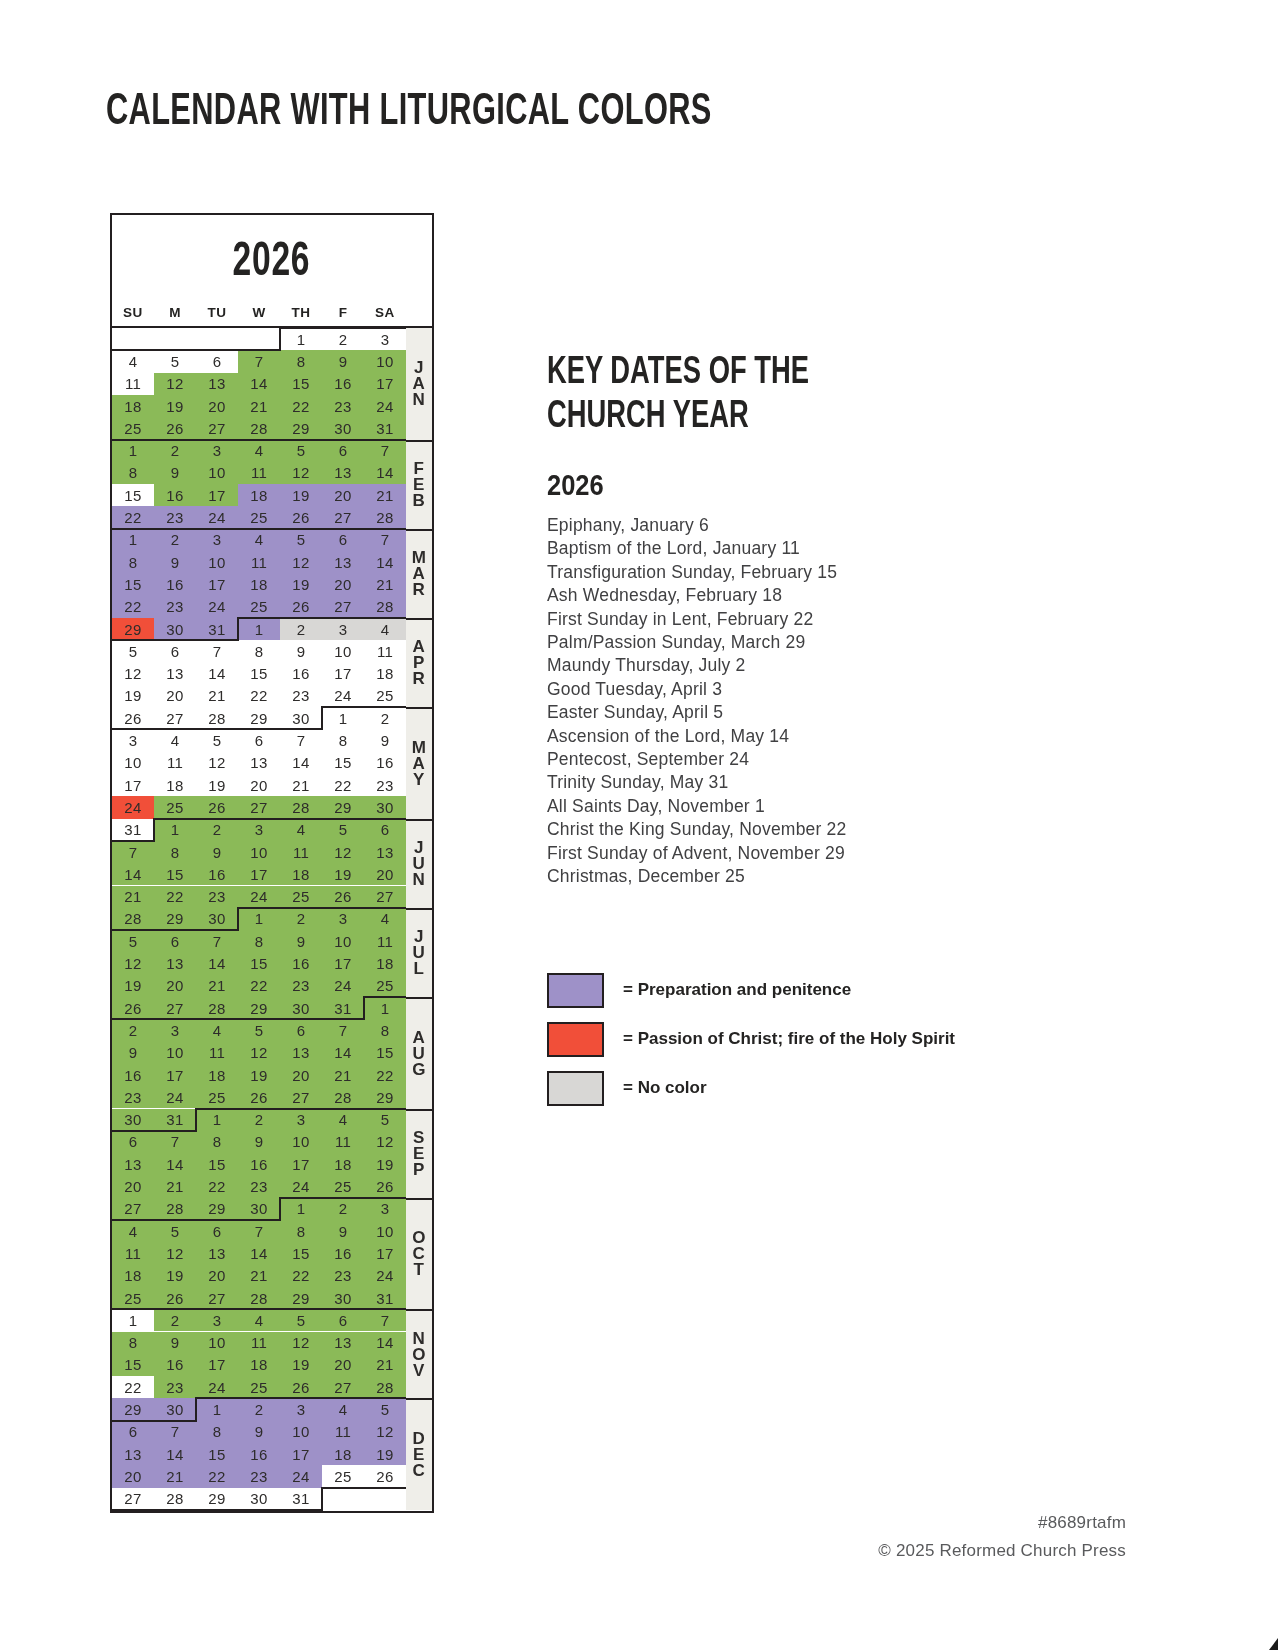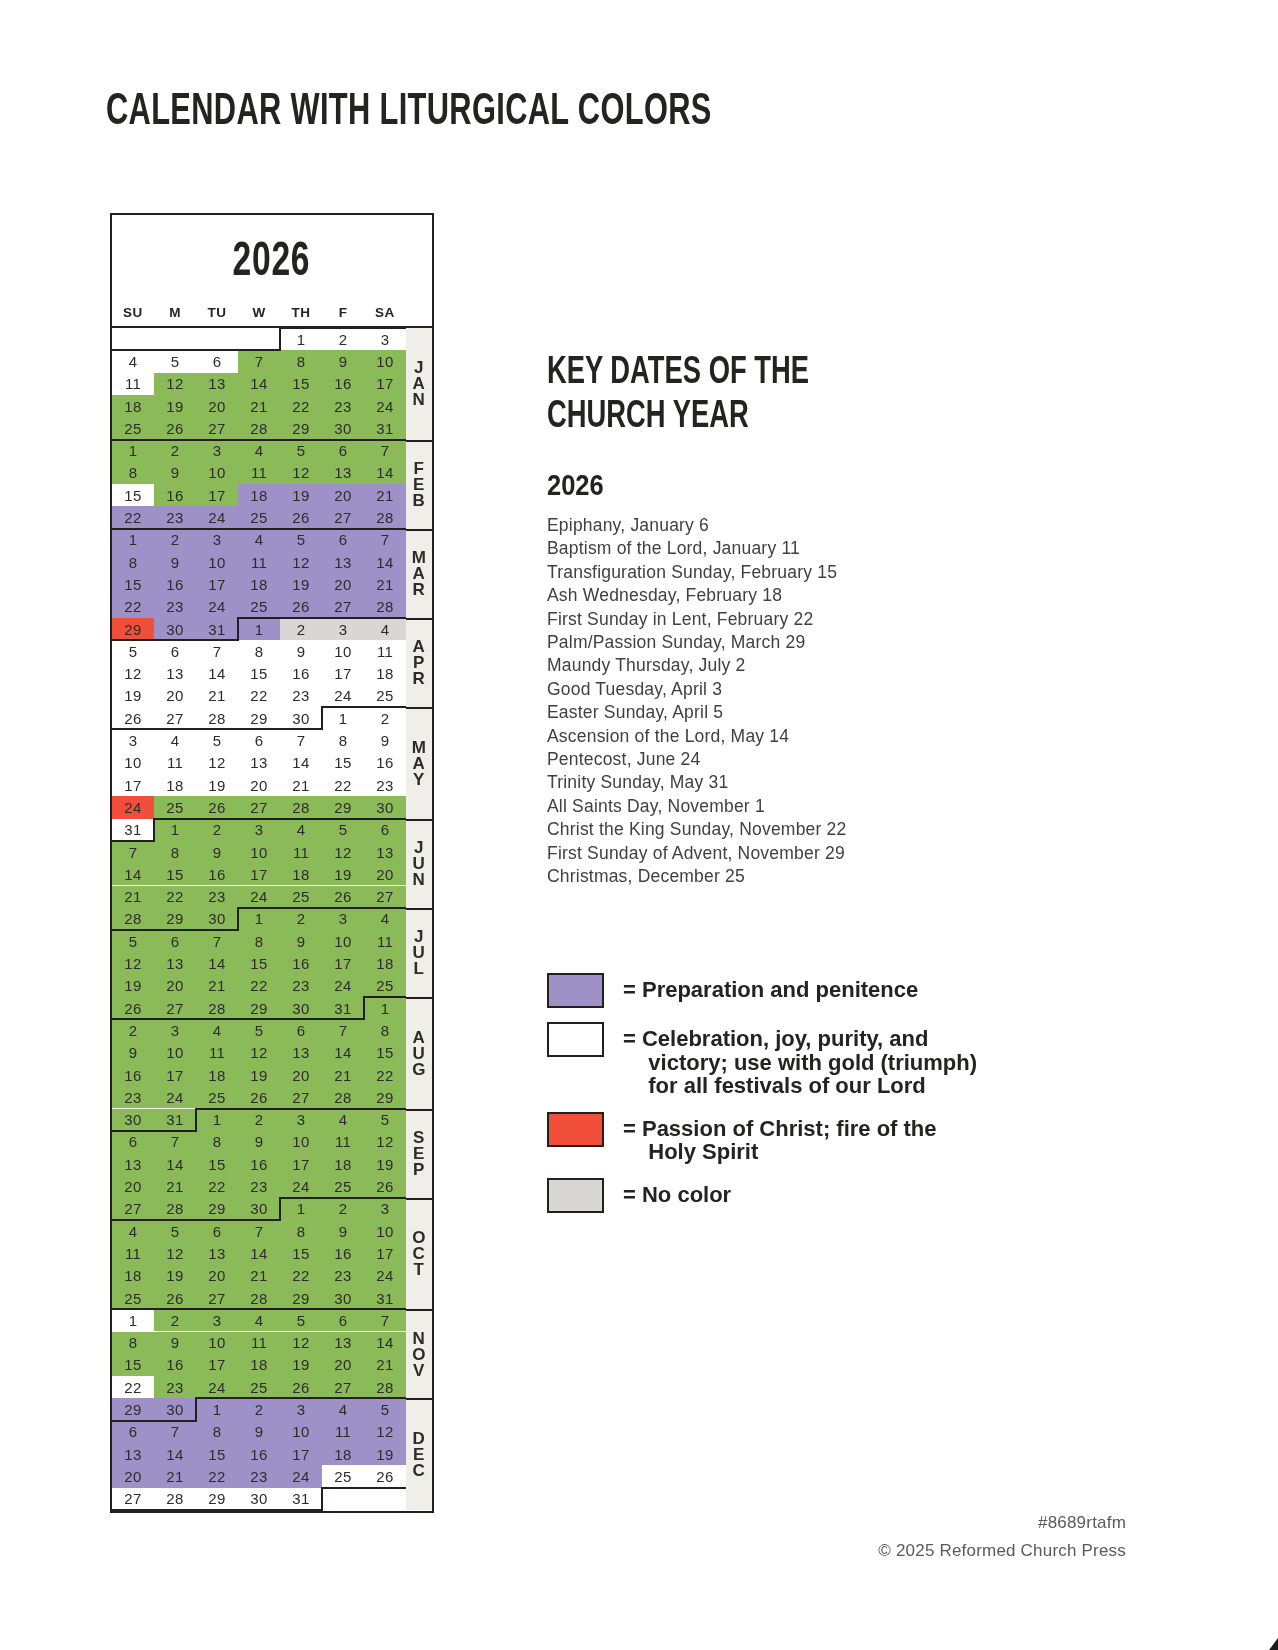--- a/index.html
+++ b/index.html
@@ -40,21 +40,21 @@
   .kd-title{position:absolute;left:547px;top:348px;font-size:38px;line-height:44px;transform:scaleX(.72);}
   .kd-year{position:absolute;left:547px;top:468px;font-size:30px;transform:scaleX(.85);}
   .kd-list{position:absolute;left:547px;top:514px;font-size:17.5px;line-height:23.4px;
            color:#404042;letter-spacing:.2px;}
   .kd-list div{white-space:nowrap;}
 
   
   .legend{position:absolute;left:547px;top:973px;width:600px;}
   .leg-row{display:flex;align-items:flex-start;margin-bottom:14px;}
   .swatch{width:57px;height:35px;border:2px solid #231f20;box-sizing:border-box;flex:none;margin-right:19px;}
-  .leg-text{font-size:22px;font-weight:700;line-height:23.5px;color:#242322;max-width:336px;
+  .leg-text{font-size:17px;font-weight:700;line-height:23.5px;color:#242322;max-width:336px;
             padding-left:1.15em;text-indent:-1.15em;padding-top:5px;}
 
   
   .foot{position:absolute;right:152px;text-align:right;font-size:17px;color:#595a5c;letter-spacing:.2px;}
   .foot-code{top:1513px;}
   .foot-copy{top:1541px;}
   .corner-mark{position:absolute;right:0;bottom:0;width:9px;height:12px;background:#1a1a1a;
             clip-path:polygon(100% 0,100% 100%,0 100%);}
 </style>
 </head>
@@ -556,36 +556,32 @@
       <div>Epiphany, January 6</div>
       <div>Baptism of the Lord, January 11</div>
       <div>Transfiguration Sunday, February 15</div>
       <div>Ash Wednesday, February 18</div>
       <div>First Sunday in Lent, February 22</div>
       <div>Palm/Passion Sunday, March 29</div>
       <div>Maundy Thursday, July 2</div>
       <div>Good Tuesday, April 3</div>
       <div>Easter Sunday, April 5</div>
       <div>Ascension of the Lord, May 14</div>
-      <div>Pentecost, June 24</div>
+      <div>Pentecost, September 24</div>
       <div>Trinity Sunday, May 31</div>
       <div>All Saints Day, November 1</div>
       <div>Christ the King Sunday, November 22</div>
       <div>First Sunday of Advent, November 29</div>
       <div>Christmas, December 25</div>
     </div>
 
   <div class="legend">
       <div class="leg-row">
         <div class="swatch" style="background: rgb(158, 145, 200);"></div>
         <div class="leg-text">= Preparation and penitence</div>
-      </div>
-      <div class="leg-row">
-        <div class="swatch" style="background: rgb(255, 255, 255);"></div>
-        <div class="leg-text">= Celebration, joy, purity, and victory; use with gold (triumph) for all festivals of our Lord</div>
       </div>
       <div class="leg-row">
         <div class="swatch" style="background: rgb(241, 79, 57);"></div>
         <div class="leg-text">= Passion of Christ; fire of the Holy Spirit</div>
       </div>
       <div class="leg-row">
         <div class="swatch" style="background: rgb(216, 215, 213);"></div>
         <div class="leg-text">= No color</div>
       </div>
     </div>

